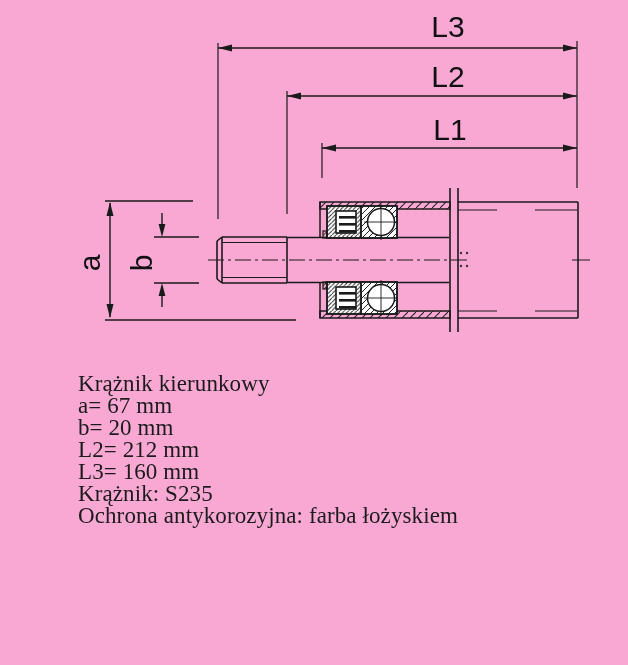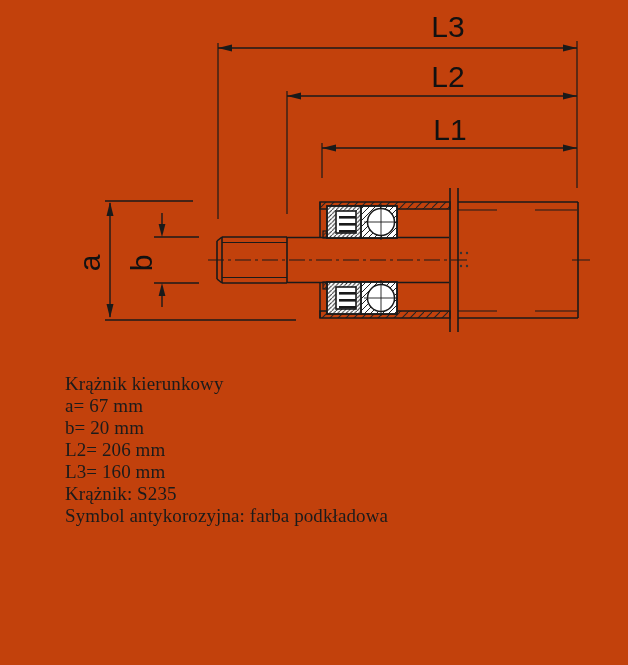--- a/index.html
+++ b/index.html
@@ -1,37 +1,37 @@
 <!DOCTYPE html>
 <html><head>
 <meta charset="utf-8">
 <style>
   html, body { margin: 0; padding: 0; background: #ffffff; }
   .page {
     position: relative;
     width: 628px;
     height: 665px;
-    background: #c2410c;
+    background: #f9a8d4;
     overflow: hidden;
     font-family: "Liberation Serif", serif;
   }
   .drawing {
     position: absolute;
     left: 0; top: 0;
   }
   .dim-label {
     font-family: "Liberation Sans", sans-serif;
     font-size: 30px;
     fill: #111111;
   }
   .specs {
     position: absolute;
-    left: 65px;
+    left: 78px;
     top: 373px;
-    font-size: 19px;
+    font-size: 23px;
     line-height: 22px;
     color: #1b1b1b;
     letter-spacing: 0.1px;
   }
   .spec-line { white-space: pre; height: 22px; }
 </style>
 </head>
 <body>
 
 <div class="page">
@@ -167,19 +167,19 @@
       <line x1="535" y1="210" x2="577" y2="210" stroke-width="1.1"></line>
       <line x1="458" y1="311" x2="497" y2="311" stroke-width="1.1"></line>
       <line x1="535" y1="311" x2="577" y2="311" stroke-width="1.1"></line>
     </g>
   </svg>
 
   <div class="specs">
     <div class="spec-line">Krążnik kierunkowy</div>
     <div class="spec-line">a= 67 mm</div>
     <div class="spec-line">b= 20 mm</div>
-    <div class="spec-line">L2= 206 mm</div>
+    <div class="spec-line">L2= 212 mm</div>
     <div class="spec-line">L3= 160 mm</div>
     <div class="spec-line">Krążnik: S235</div>
-    <div class="spec-line">Symbol antykorozyjna: farba podkładowa</div>
+    <div class="spec-line">Ochrona antykorozyjna: farba łożyskiem</div>
   </div>
 
 </div>
 
 </body></html>

